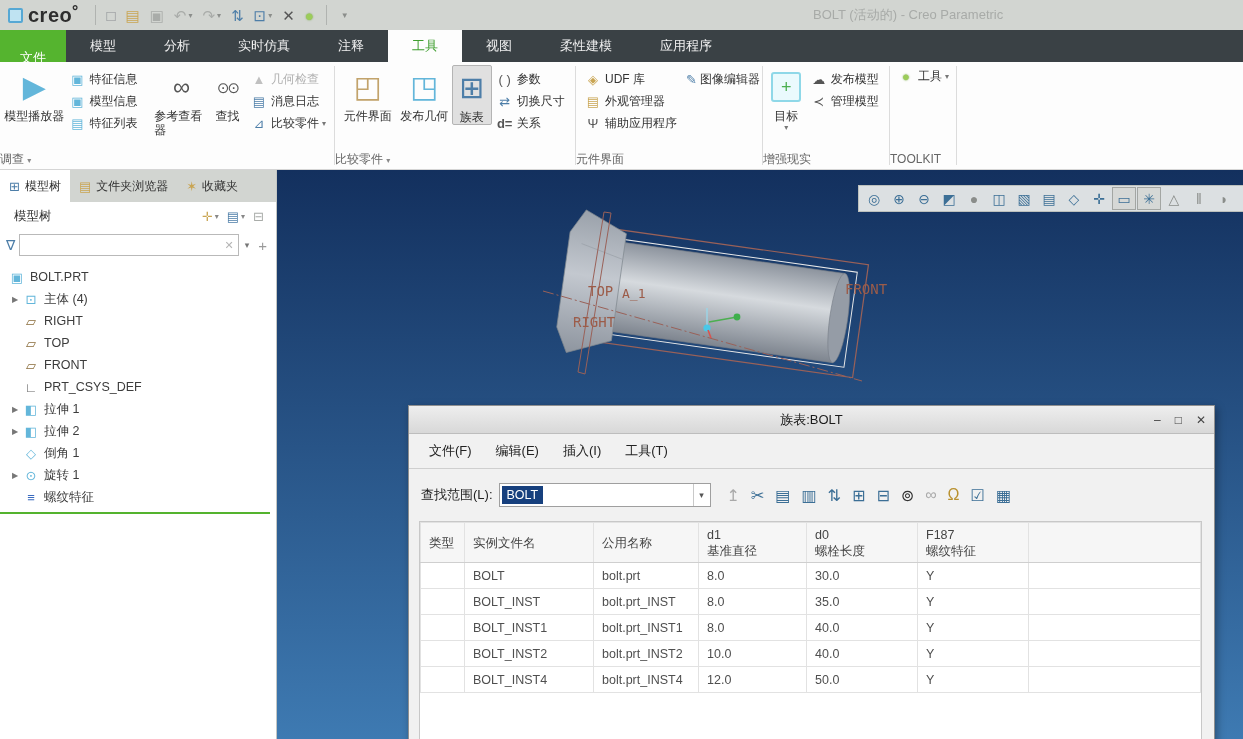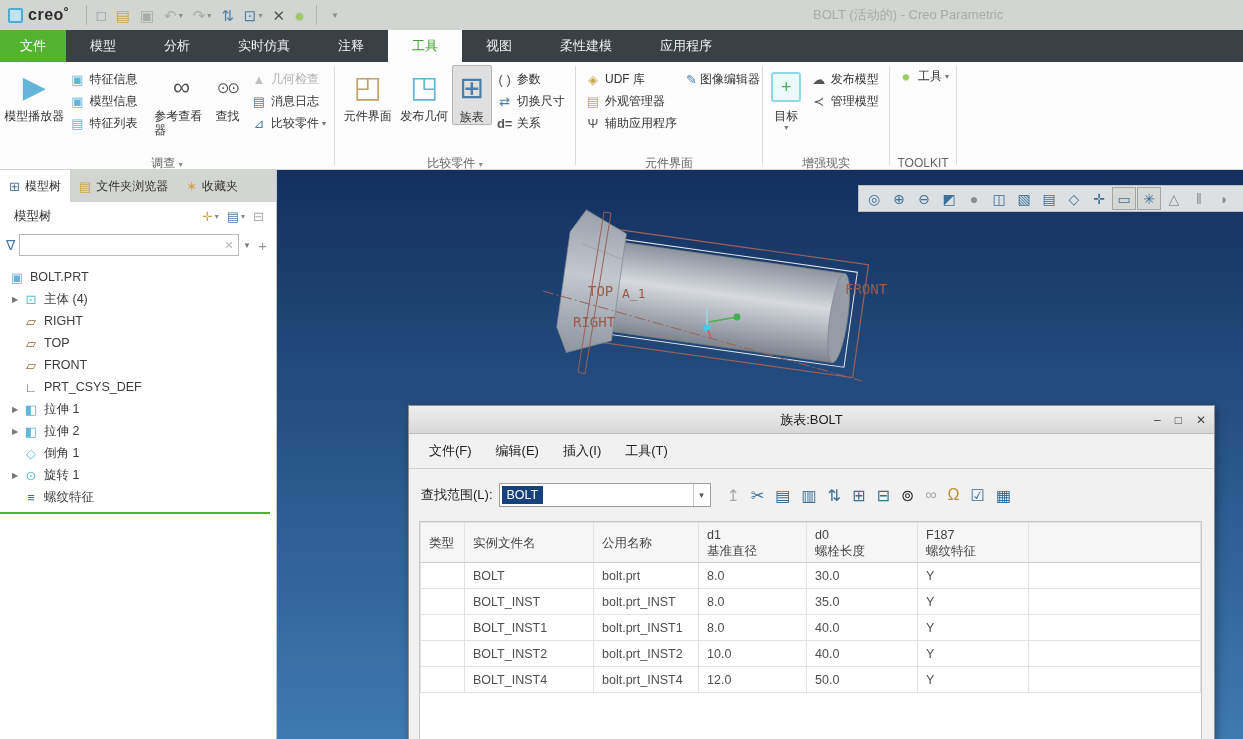--- a/index.html
+++ b/index.html
@@ -3,42 +3,42 @@
 <meta charset="utf-8">
 <style>
   * { margin:0; padding:0; box-sizing:border-box; }
   html,body { width:1243px; height:739px; overflow:hidden; font-family:"Liberation Sans","DejaVu Sans",sans-serif; background:#fff; }
   body { position:relative; }
 
   
   .titlebar { position:absolute; left:0; top:0; width:1243px; height:30px; background:#d2d5d1; display:flex; align-items:center; }
   .logo { display:flex; align-items:center; padding:0 10px 0 8px; }
   .logo-cube { width:15px; height:15px; background:#bfe3f2; border:2px solid #56a8d4; border-radius:2px; margin-right:5px; }
-  .logo-text { font-size:16px; font-weight:bold; color:#2e2e2e; letter-spacing:.5px; }
+  .logo-text { font-size:20px; font-weight:bold; color:#2e2e2e; letter-spacing:.5px; }
   .qat-sep { width:1px; height:20px; background:#b0b3b0; margin:0 6px; }
   .qat { display:flex; align-items:center; gap:2px; }
   .qbtn { display:flex; align-items:center; height:24px; padding:0 4px; border-radius:2px; cursor:default; }
   .qbtn .gi { font-size:15px; line-height:1; }
   .qbtn .dd { font-size:8px; color:#8b8e8b; margin-left:2px; }
   .c-doc { color:#8d9094; } .c-gold { color:#c9a553; } .c-gray { color:#a9aca9; }
   .c-blue { color:#4d7ea8; } .c-green-sph { color:#9ccc5a; text-shadow:0 0 2px #6fa33a; }
   .c-dark { color:#555; }
   .win-title { position:absolute; left:813px; top:0; height:30px; line-height:30px; font-size:13px; color:#a8aba8; }
 
   
   .tabbar { position:absolute; left:0; top:30px; width:1243px; height:32px; background:#3a4145; display:flex; }
   .rtab { height:32px; line-height:32px; padding:0 24px; font-size:13px; color:#f0f0f0; cursor:default; }
-  .rtab.file { background:#55b42f; color:#fff; padding:0 20px; }
+  .rtab.file { background:#55b42f; color:#fff; padding:12px 20px; }
   .rtab.active { background:#fdfdfd; color:#3f9e2f; }
 
   
   .ribbon { position:absolute; left:0; top:62px; width:1243px; height:108px; background:#fdfdfd; border-bottom:1px solid #d5d5d5; display:flex; }
   .rgroup { position:relative; display:flex; flex-direction:column; padding-top:3px; }
   .rg-body { display:flex; align-items:flex-start; flex:1; padding:0 4px; }
-  .rg-label { height:18px; text-align:center; font-size:12px; color:#666; line-height:24px; }
+  .rg-label { height:18px; text-align:left; font-size:12px; color:#666; line-height:16px; }
   .rg-label .dd { font-size:8px; color:#888; }
   .rsep { width:1px; background:#dcdcdc; margin:4px 0; }
   .bigbtn { width:58px; display:flex; flex-direction:column; align-items:center; padding-top:2px; cursor:default; }
   .bigbtn .bicon { height:40px; display:flex; align-items:center; justify-content:center; font-size:30px; line-height:1; }
   .bigbtn .blabel { font-size:12px; color:#333; line-height:14px; margin-top:2px; }
   .bigbtn.pressed { background:#e0e0e0; border:1px solid #b4b4b4; border-radius:2px; }
   .smallcol { display:flex; flex-direction:column; padding-top:3px; }
   .smallbtn { height:22px; display:flex; align-items:center; font-size:12px; color:#333; padding:0 4px; white-space:nowrap; cursor:default; }
   .smallbtn .gi { width:18px; font-size:13px; text-align:center; margin-right:3px; }
   .smallbtn.disabled { color:#b0b0b0; }

